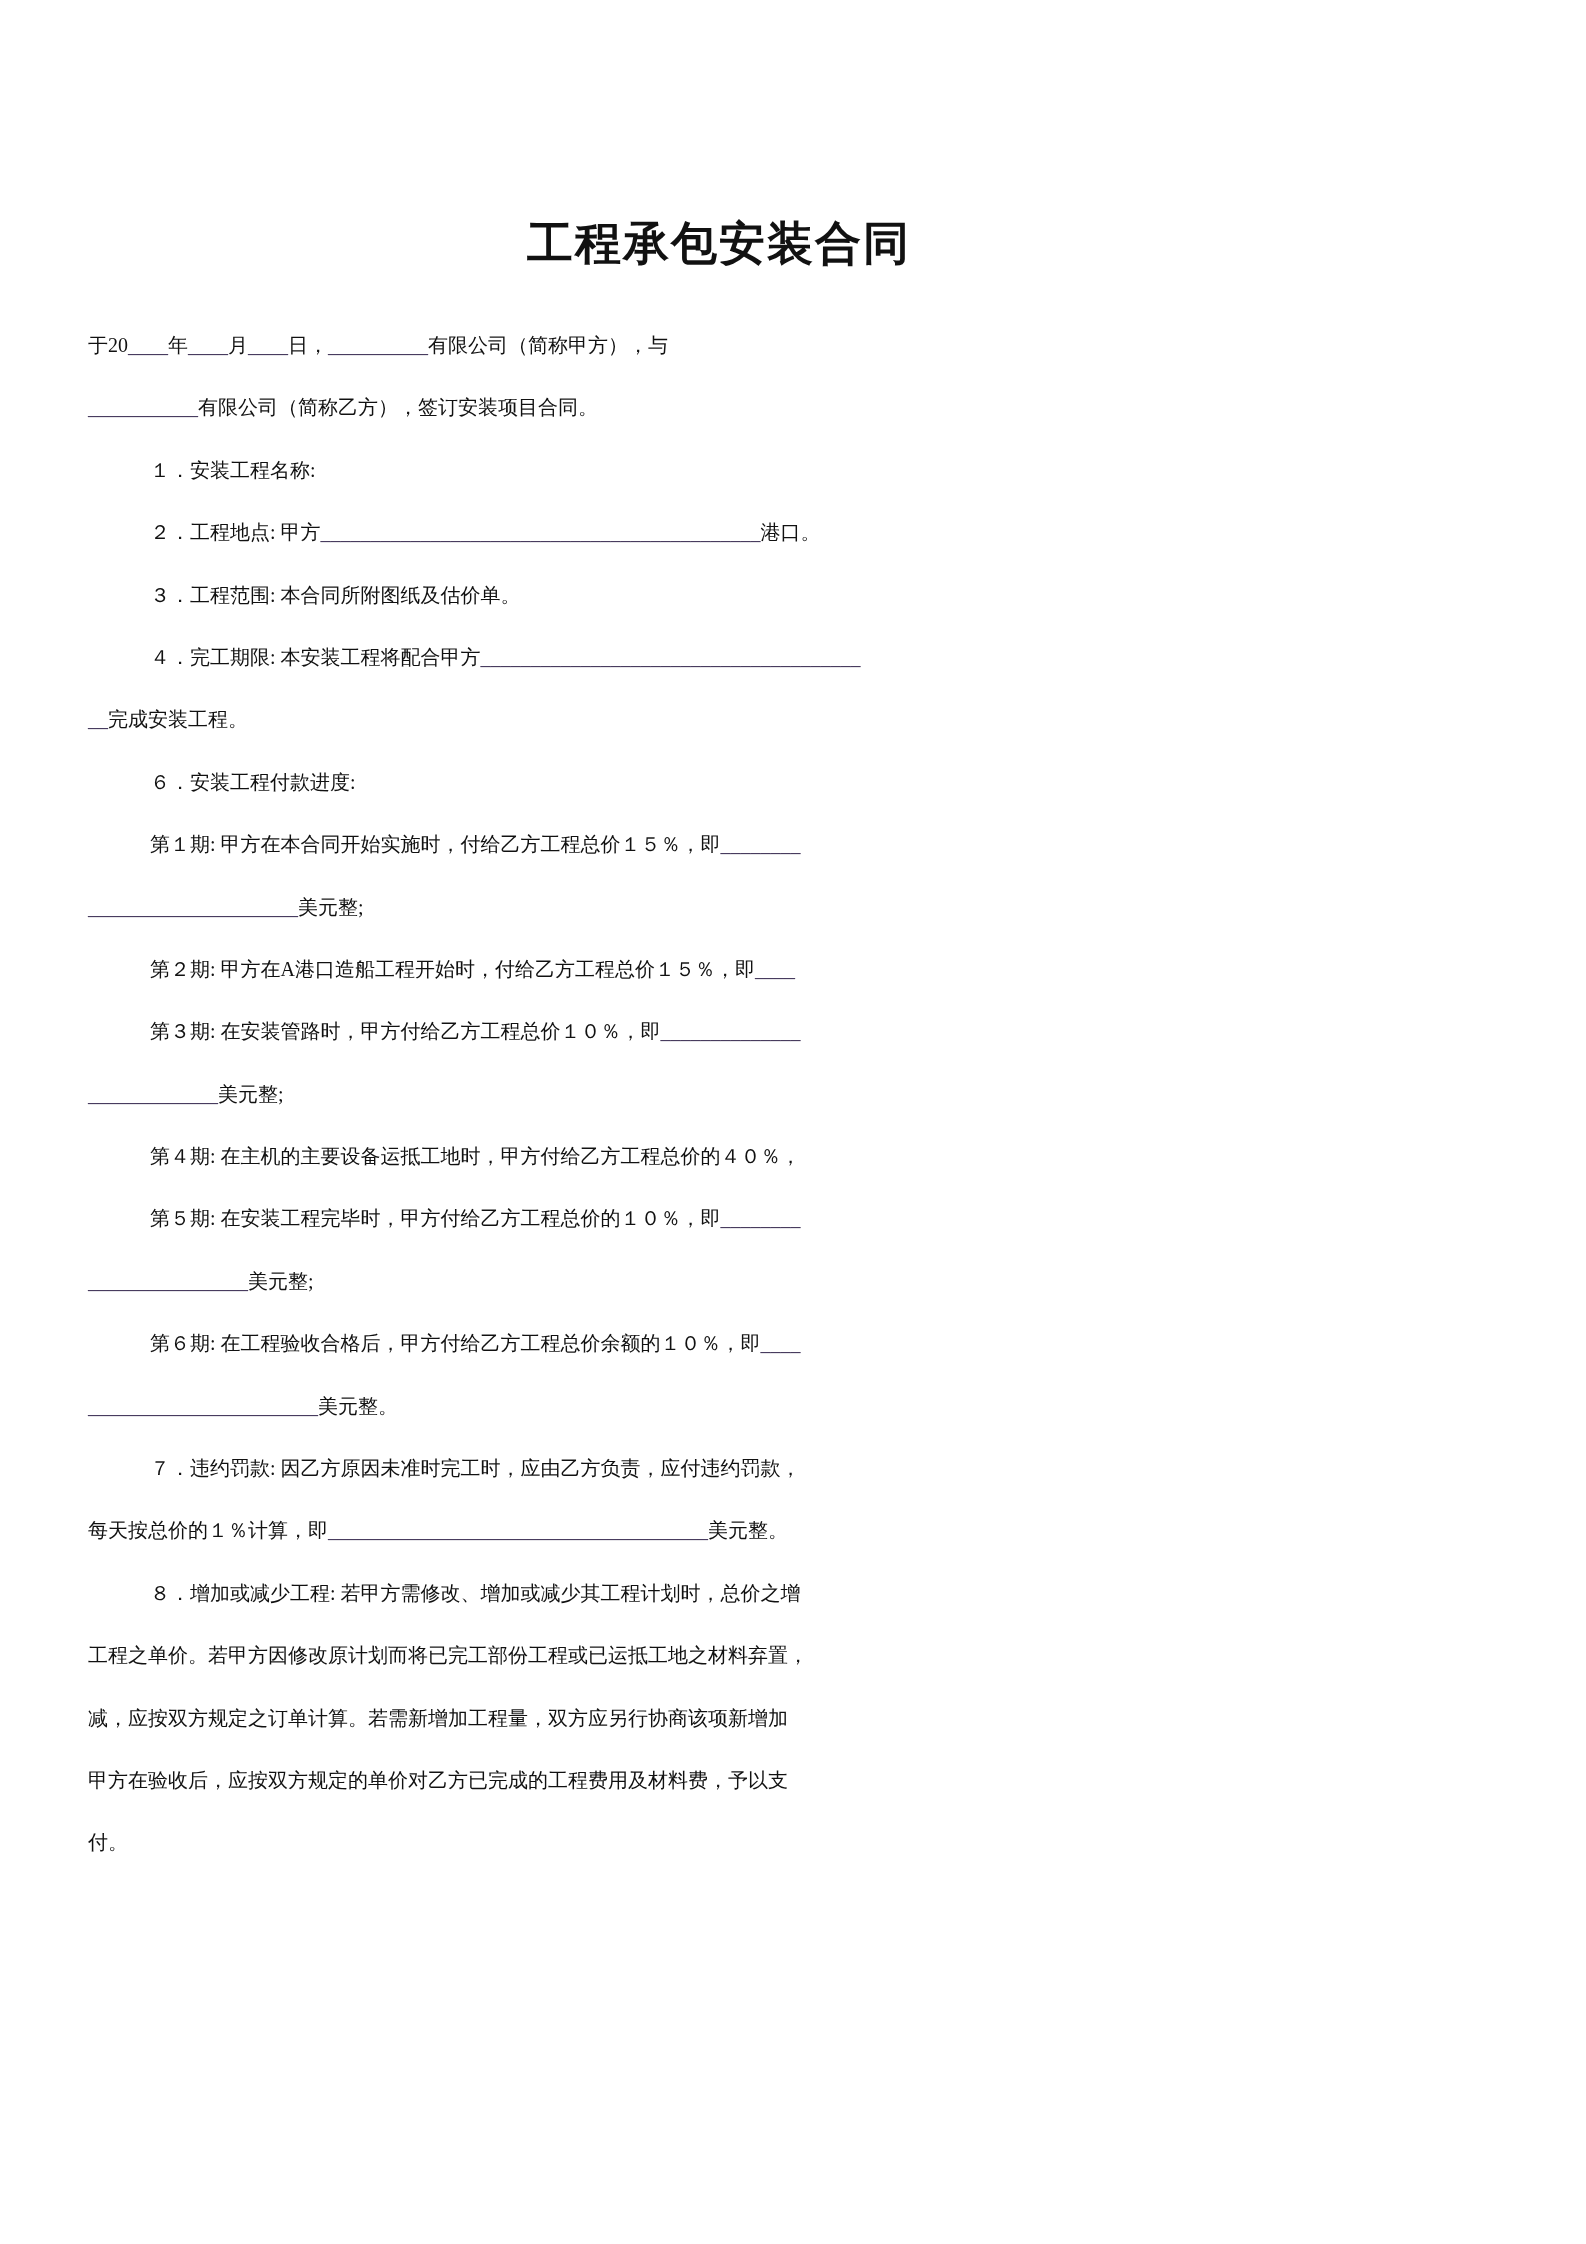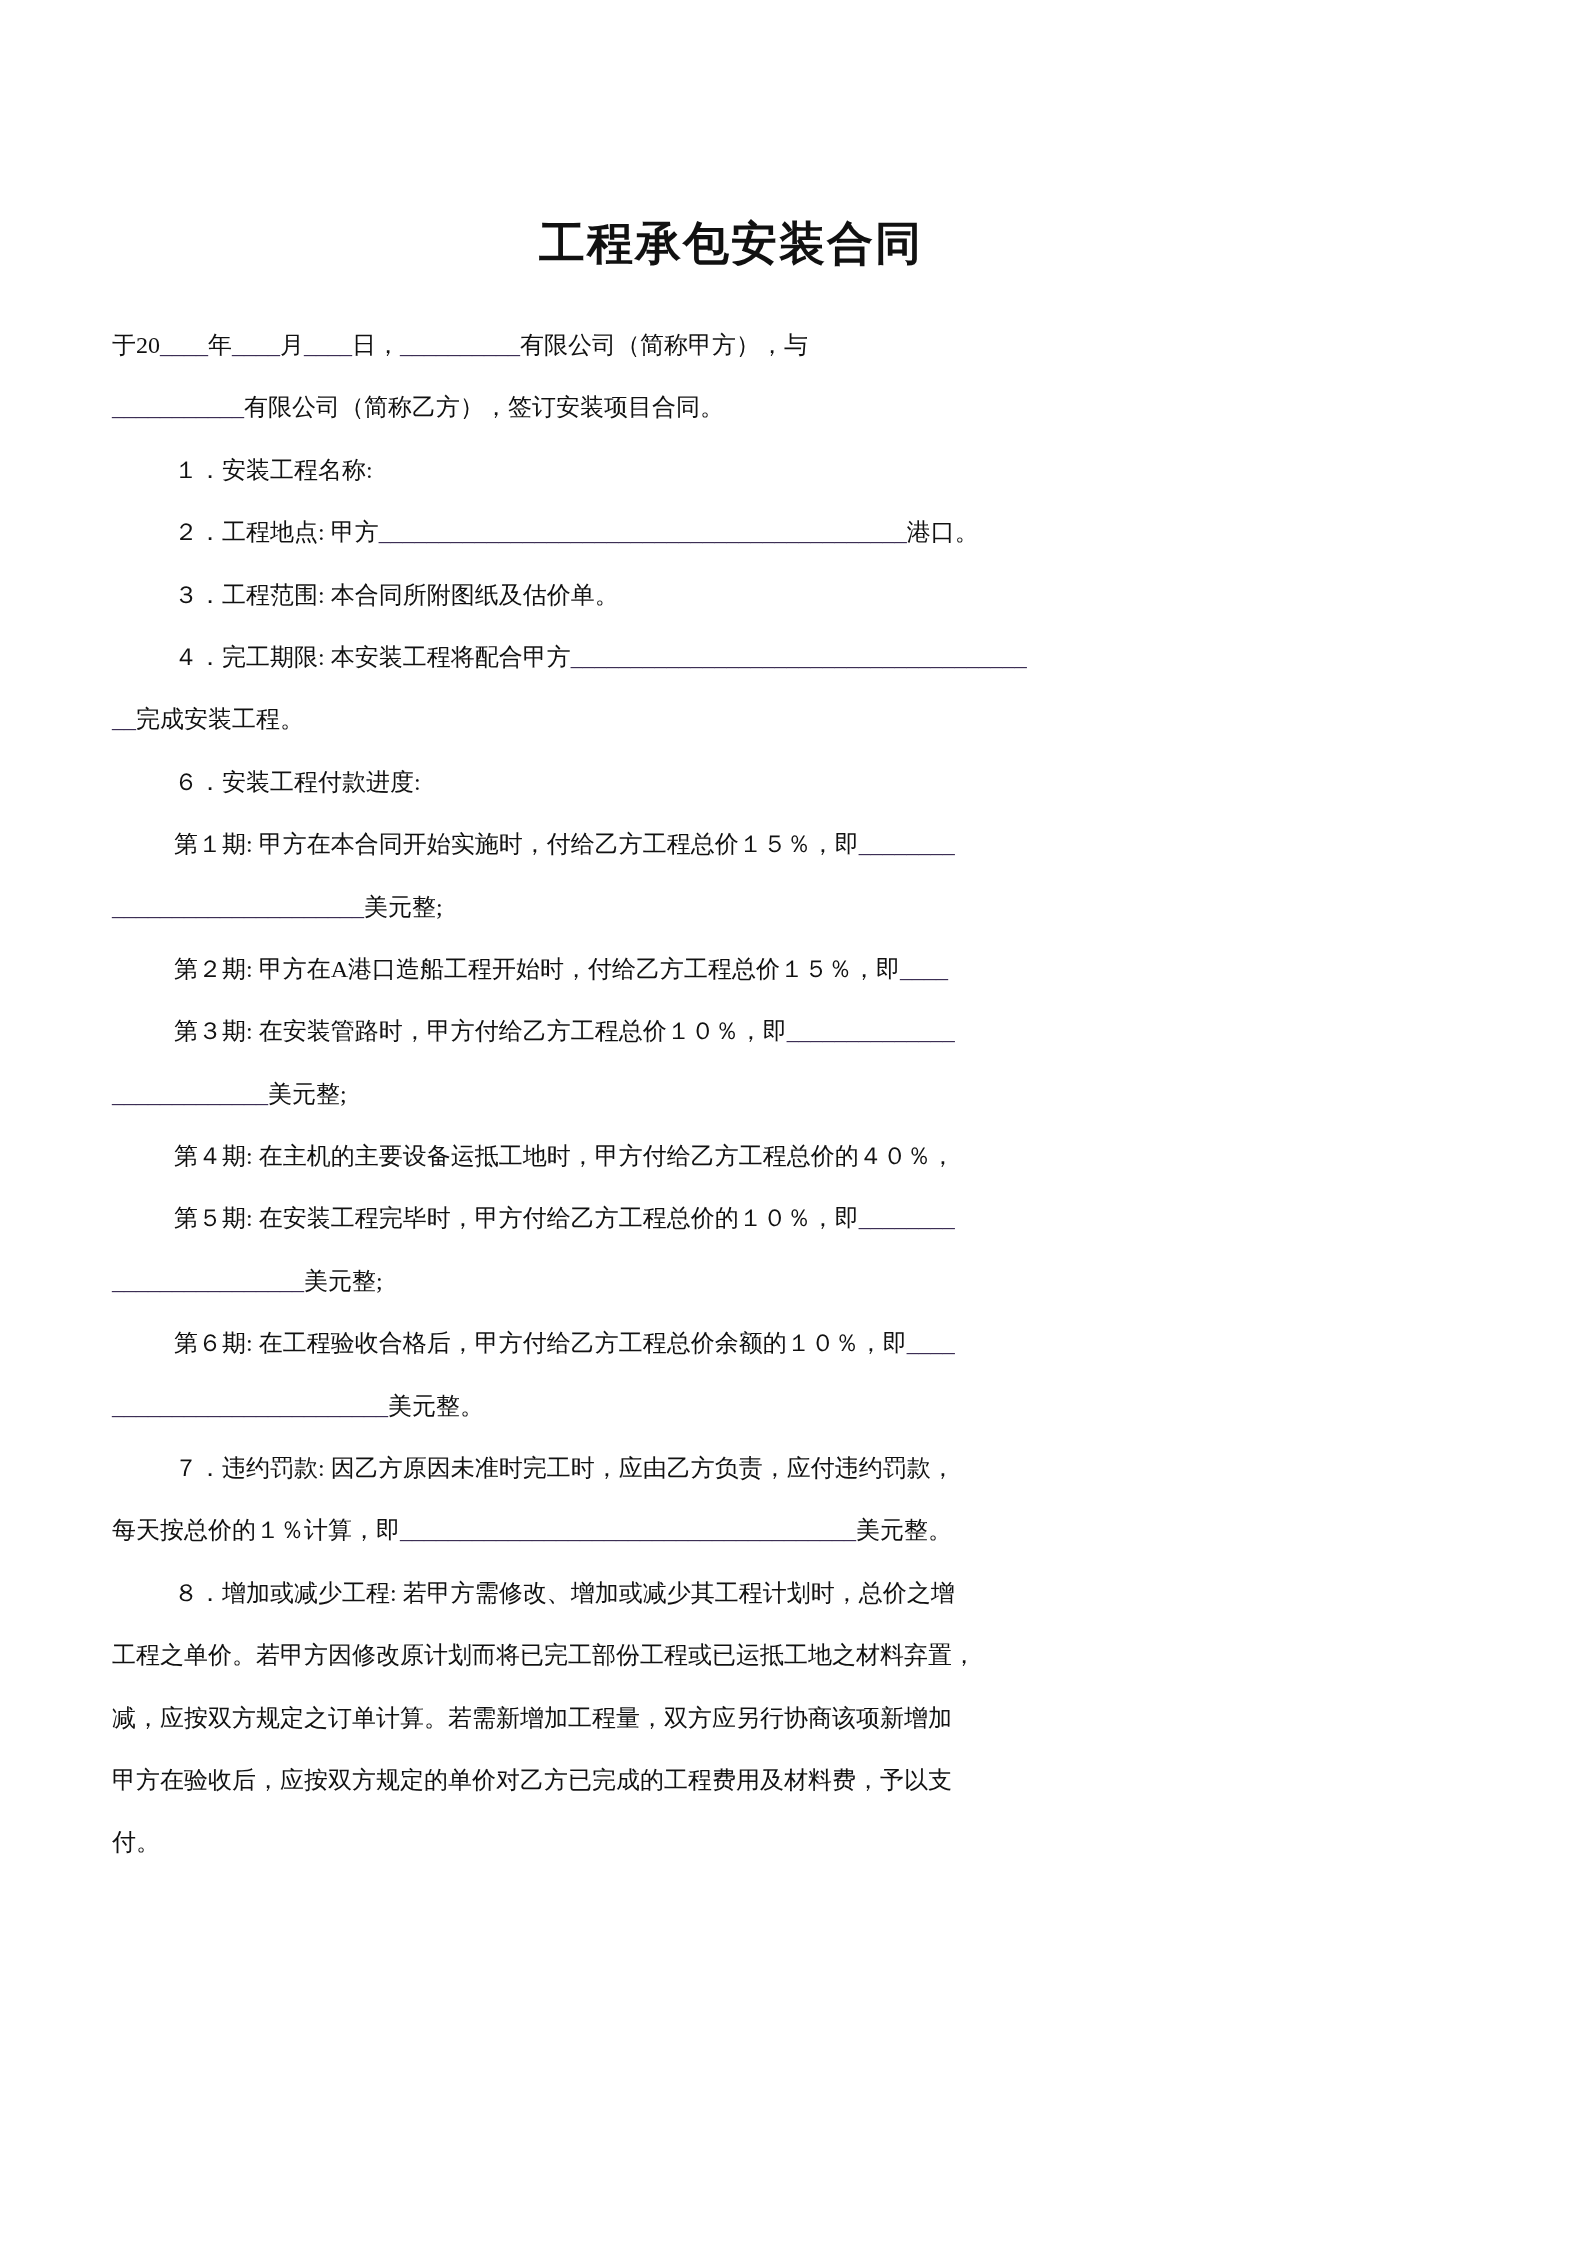--- a/index.html
+++ b/index.html
@@ -13,34 +13,34 @@
     width: 1586px;
     height: 2244px;
     background: var(--bg);
     overflow: hidden;
     font-family: "Liberation Serif", "DejaVu Serif", serif;
     color: var(--text);
   }
   .page {
     width: 1586px;
     height: 2244px;
-    padding: 218px 236px 0 112px;
+    padding: 218px 236px 0 88px;
   }
   .doc-title {
     margin: 0 0 44px 0;
     font-size: 46px;
     line-height: 52px;
     font-weight: bold;
     text-align: center;
     letter-spacing: 2px;
     white-space: pre;
   }
   .doc-body { width: 100%; }
   .line {
-    font-size: 24px;
+    font-size: 20px;
     line-height: 62.4px;
     height: 62.4px;
     white-space: pre;
     overflow: visible;
   }
   .line.indent { padding-left: 62px; }
   .blank { color: var(--underline); letter-spacing: 0; }
 </style>
 </head>
 <body>

